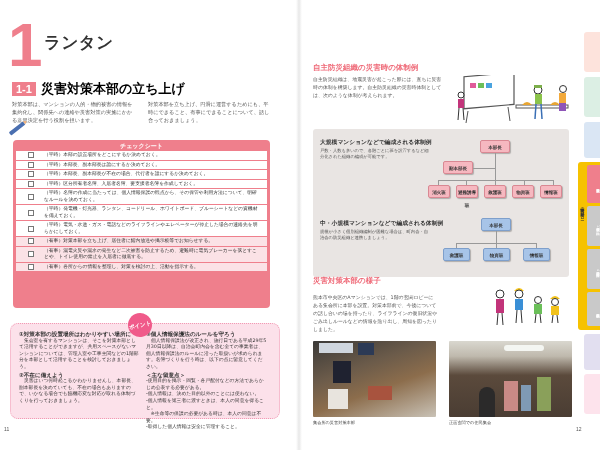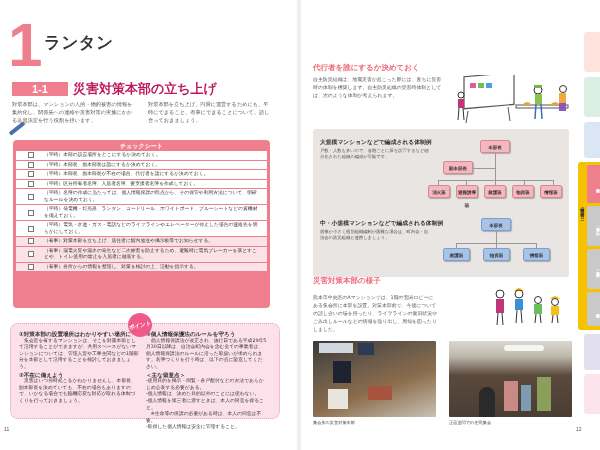--- a/index.html
+++ b/index.html
@@ -12,23 +12,23 @@
   .gutter { position: absolute; left: 296px; top: 0; width: 6px; height: 450px;
     background: linear-gradient(to right, #fff, #e8e8e8 50%, #fff); }
 
   
   .big-num { position: absolute; left: 8px; top: 14px; font-size: 62px; font-weight: bold;
     color: #ef7f8c; line-height: 1; font-family: "Liberation Sans", sans-serif; }
   .chapter-title { position: absolute; left: 44px; top: 31px; font-size: 16.5px; font-weight: bold;
     color: #333; line-height: 24px; letter-spacing: 0.5px; }
 
   .section-head { position: absolute; left: 12px; top: 80px; display: flex; align-items: center; }
-  .section-num { background: #ef7f8c; color: #fff; font-weight: bold; font-size: 11px; padding: 1px 20px;
+  .section-num { background: #ef7f8c; color: #fff; font-weight: bold; font-size: 11px; padding: 1px 4px;
     font-family: "Liberation Sans", sans-serif; text-align: center; }
-  .section-title { font-size: 13px; font-weight: bold; margin-left: 5px; color: #be185d; }
+  .section-title { font-size: 13px; font-weight: bold; margin-left: 5px; color: #000000; }
 
   .intro { position: absolute; top: 100px; font-size: 5.2px; line-height: 8px; color: #555; width: 125px; }
   .intro-1 { left: 12px; }
   .intro-2 { left: 148px; }
 
   
   .checksheet { position: absolute; left: 13px; top: 140px; width: 257px; height: 168px;
     background: #ef7f8c; border-radius: 4px; padding: 0 3px 3px 3px; }
   .cs-title { text-align: center; color: #fff; font-size: 6px; font-weight: bold; height: 11px; line-height: 11px; }
   .cs-body { background: #fff; }
@@ -163,21 +163,21 @@
       <li>-個人情報を第三者に渡すときは、本人の同意を得ること。</li>
       <li>　※生命等の保護の必要がある時は、本人の同意は不要。</li>
       <li>-取得した個人情報は安全に管理すること。</li>
     </ul>
   </div>
 </div>
 <div class="point-badge">ポイント</div>
 
 <div class="page-num" style="left:4px;">11</div>
 
-<div class="r-sub" style="left:313px; top:63px;">代行者を誰にするか決めておく</div>
+<div class="r-sub" style="left:313px; top:63px;">自主防災組織の災害時の体制例</div>
 <p class="r-text" style="left:313px; top:75px; width:130px;">自主防災組織は、地震災害が起こった際には、直ちに災害時の体制を構築します。自主防災組織の災害時体制としては、次のような体制が考えられます。</p>
 
 <svg class="illus" style="left:450px; top:75px;" width="125" height="50" viewBox="0 0 125 50">
   <rect x="14" y="3" width="50" height="32" fill="#fff" stroke="#555" stroke-width="1.2" transform="skewY(-5)"></rect>
   <rect x="20" y="8" width="6" height="5" fill="#e05b9a"></rect>
   <rect x="28" y="8" width="6" height="5" fill="#6bbf59"></rect>
   <rect x="36" y="8" width="6" height="5" fill="#4aa3df"></rect>
   <line x1="18" y1="36" x2="16" y2="48" stroke="#555"></line>
   <line x1="58" y1="32" x2="60" y2="46" stroke="#555"></line>
   <circle cx="11" cy="20" r="3" fill="#fff" stroke="#333"></circle>

